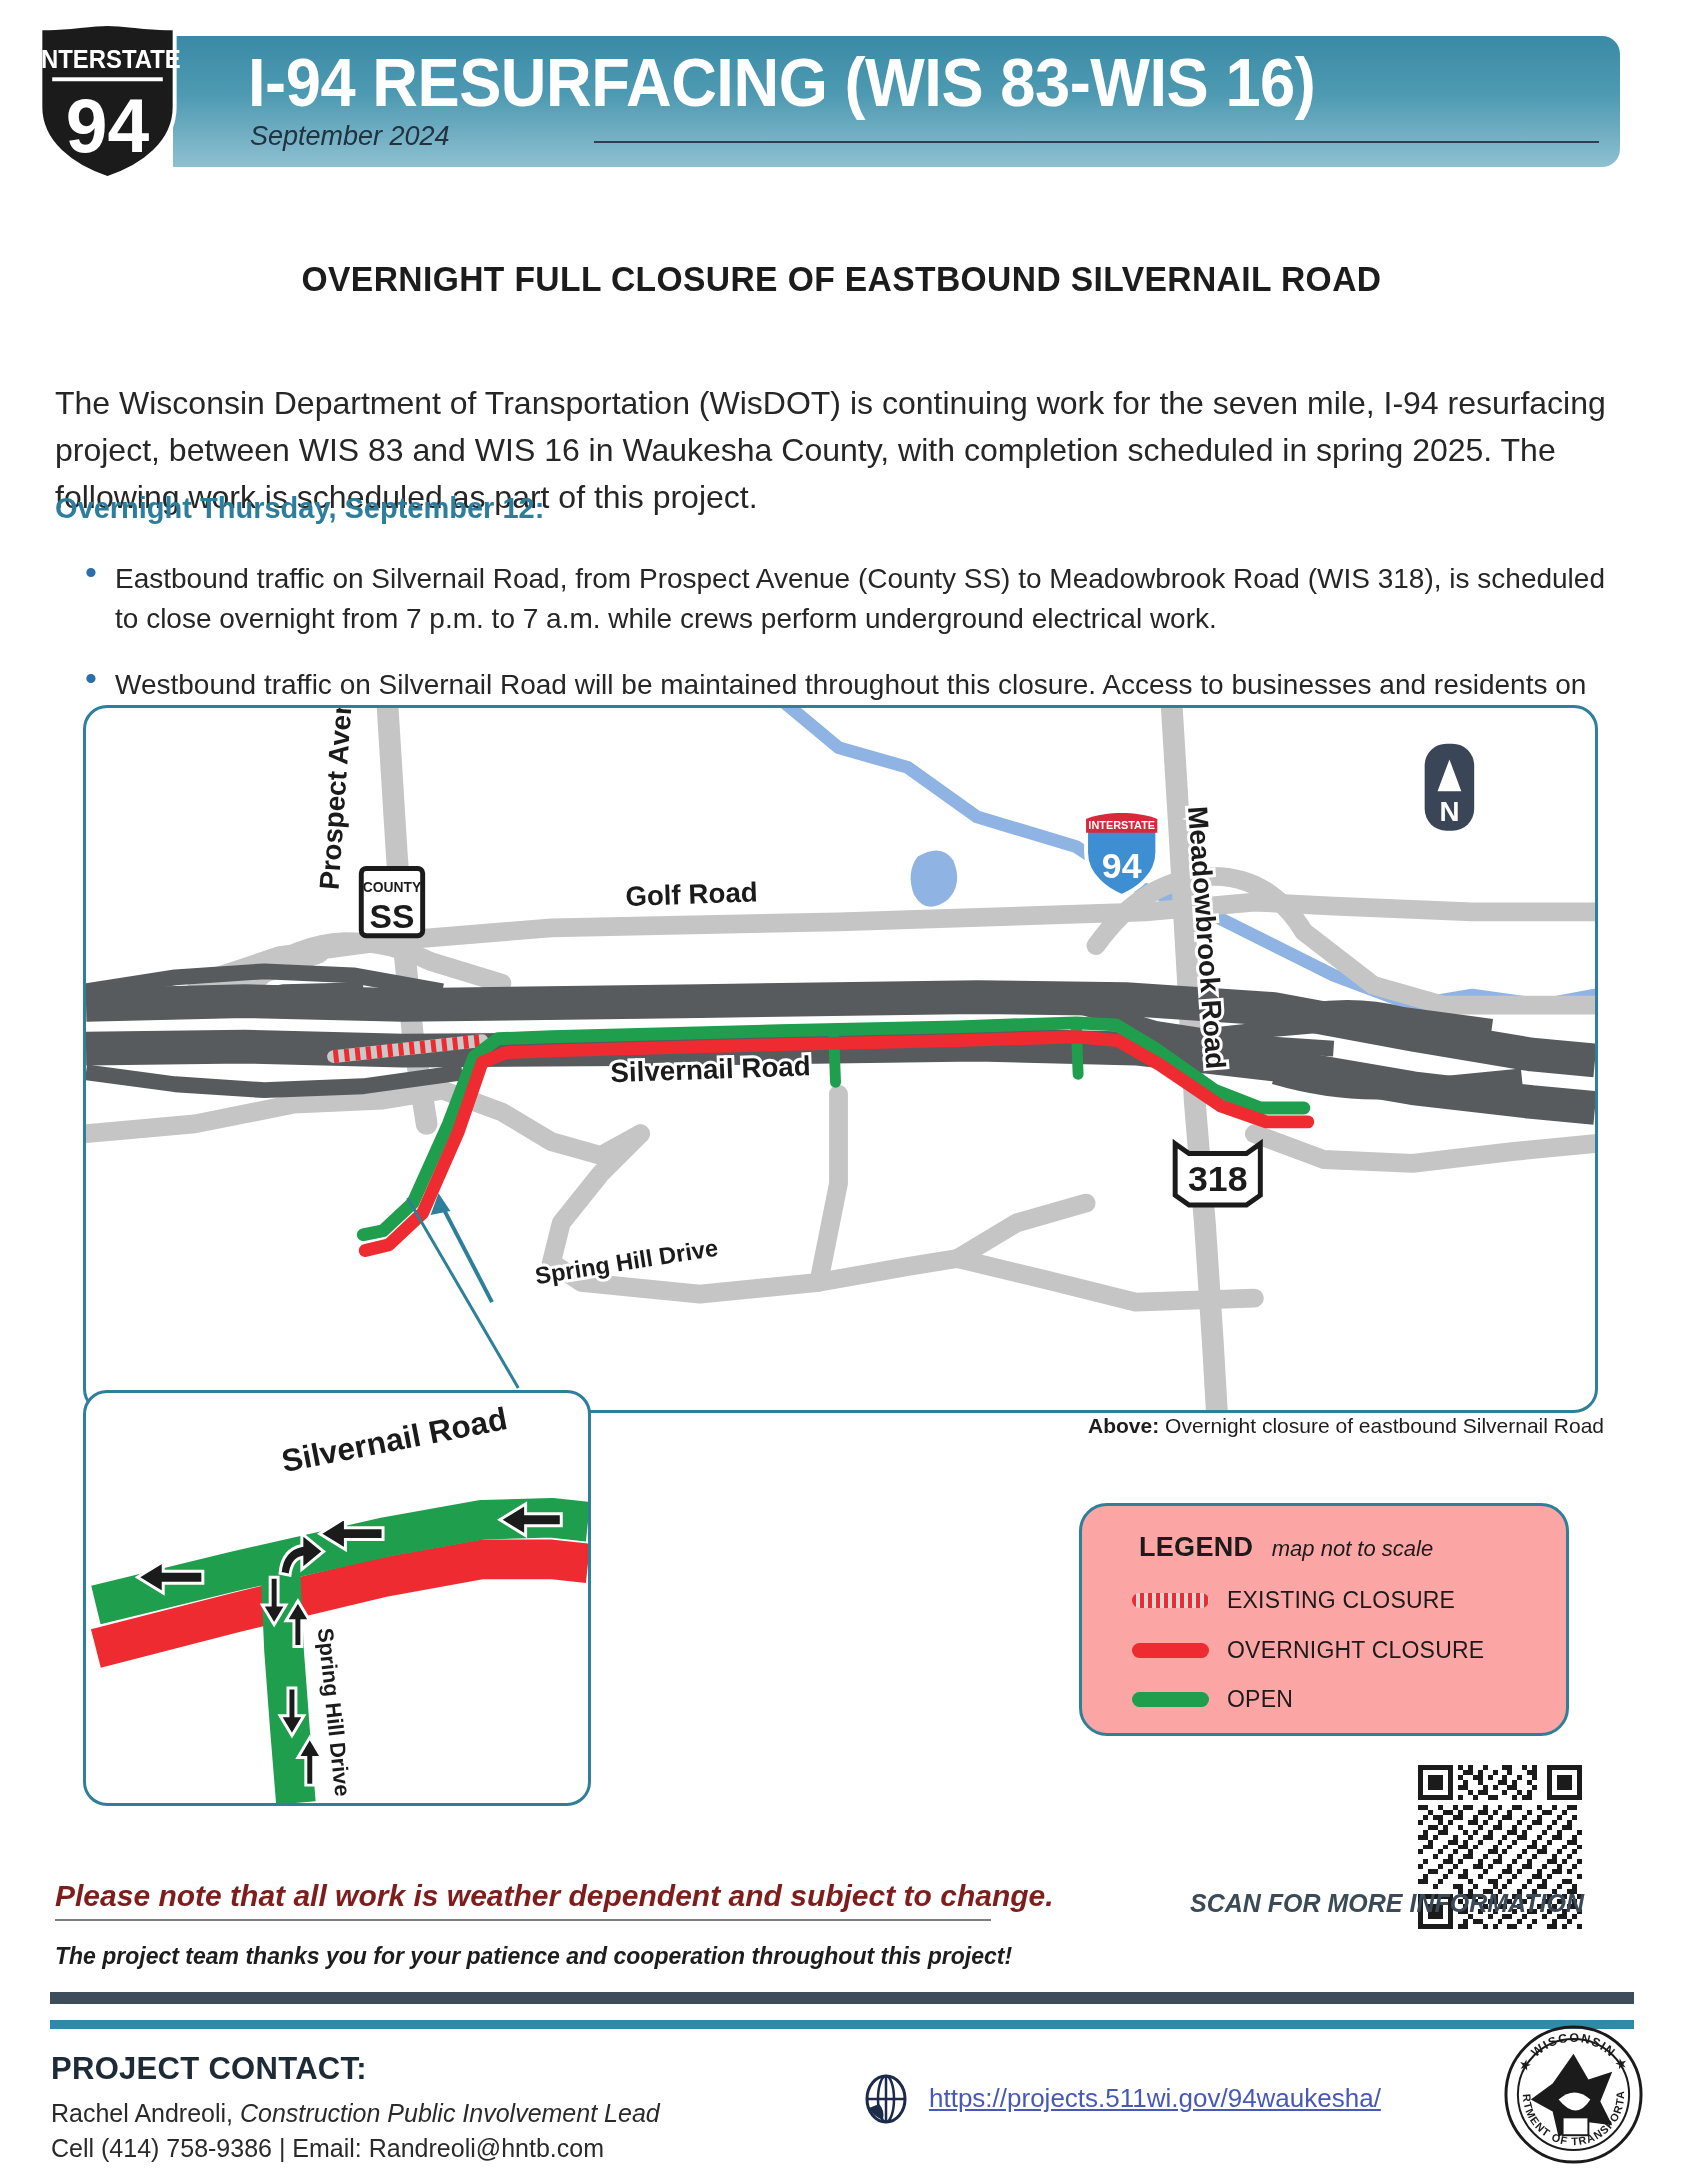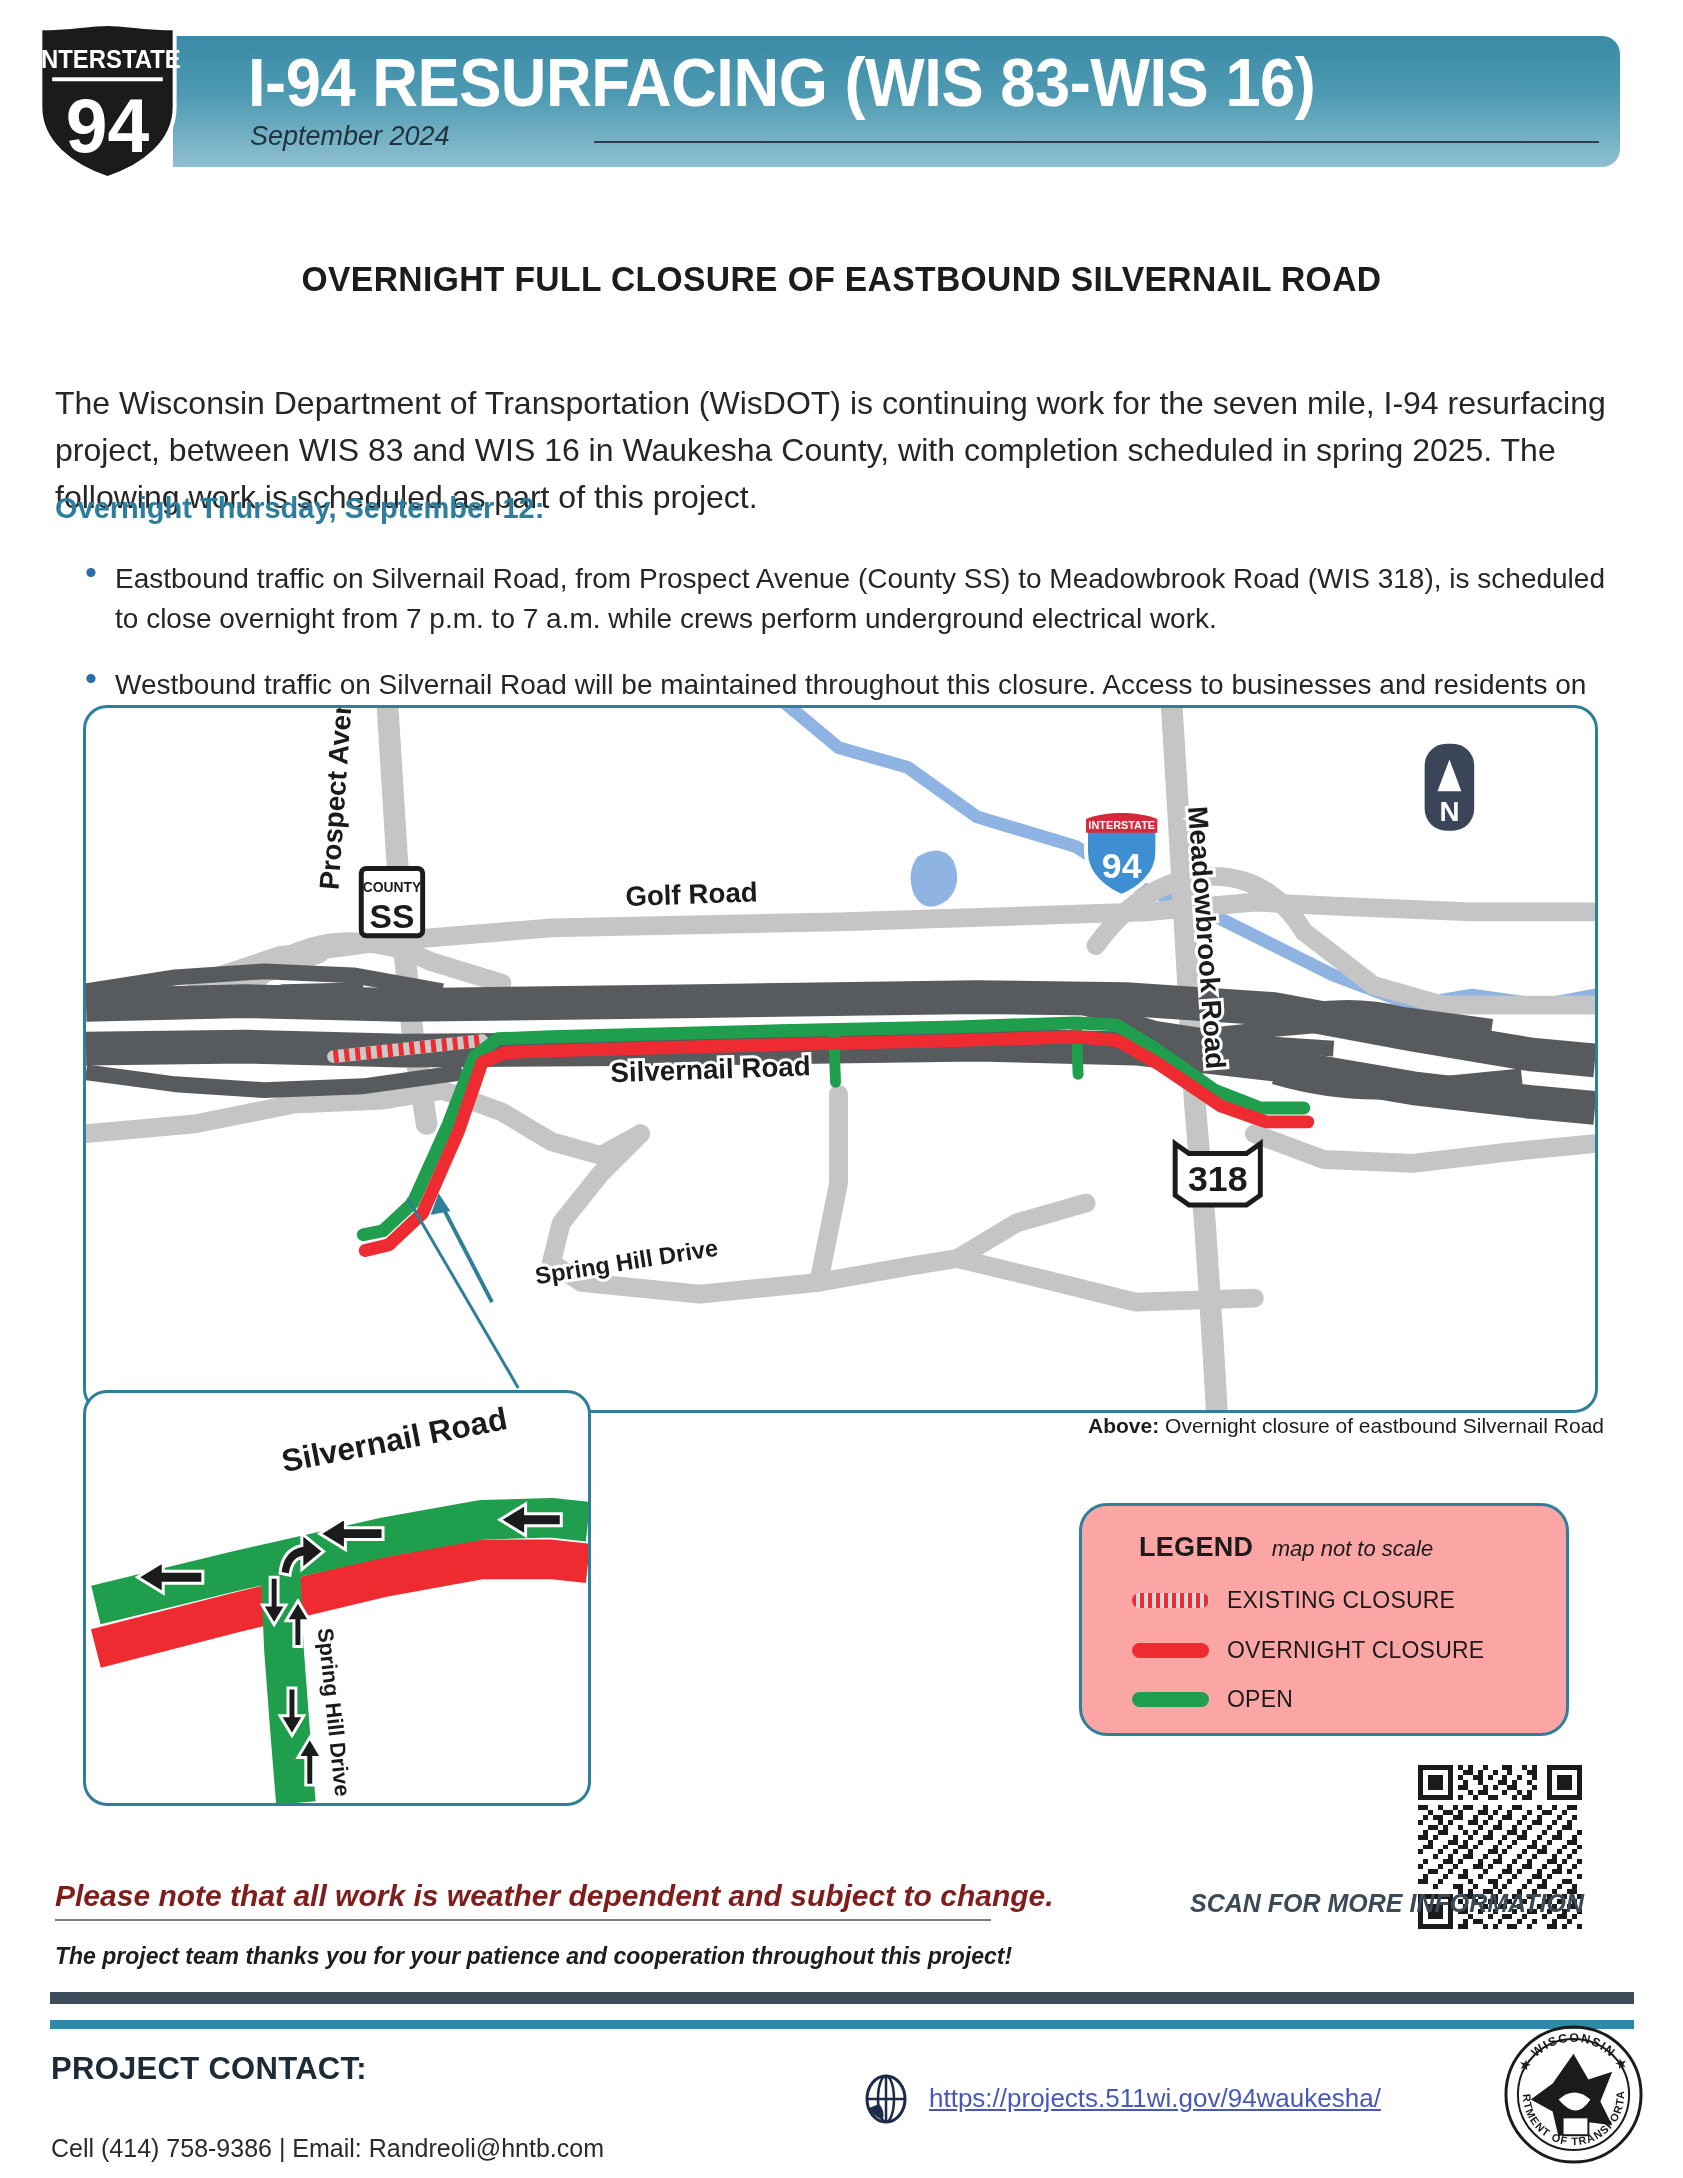--- a/index.html
+++ b/index.html
@@ -636,20 +636,21 @@
   <div class="scan-text">SCAN FOR MORE INFORMATION</div>
 
   <div class="note1">Please note that all work is weather dependent and subject to change.</div>
   <div class="note-rule"></div>
   <div class="note2">The project team thanks you for your patience and cooperation throughout this project!</div>
 
   <div class="bar-dark"></div>
   <div class="bar-teal"></div>
 
   <div class="contact-title">PROJECT CONTACT:</div>
+  <div class="contact-l1"><span>Rachel Andreoli,</span><i> Construction Public Involvement Lead</i></div>
   <div class="contact-l2">Cell (414) 758-9386 | Email: Randreoli@hntb.com</div>
 
   <svg class="globe-icon" viewBox="0 0 46 50">
     <ellipse cx="23" cy="25" rx="19" ry="23" fill="none" stroke="#1c2b4a" stroke-width="3"></ellipse>
     <ellipse cx="23" cy="25" rx="8" ry="23" fill="none" stroke="#1c2b4a" stroke-width="2.5"></ellipse>
     <line x1="4" y1="25" x2="42" y2="25" stroke="#1c2b4a" stroke-width="2.5"></line>
     <line x1="23" y1="2" x2="23" y2="48" stroke="#1c2b4a" stroke-width="2.5"></line>
     <path d="M16 30 q6 6 4 16 q-10 -4 -14 -12 Z" fill="#1c2b4a"></path>
   </svg>
 

